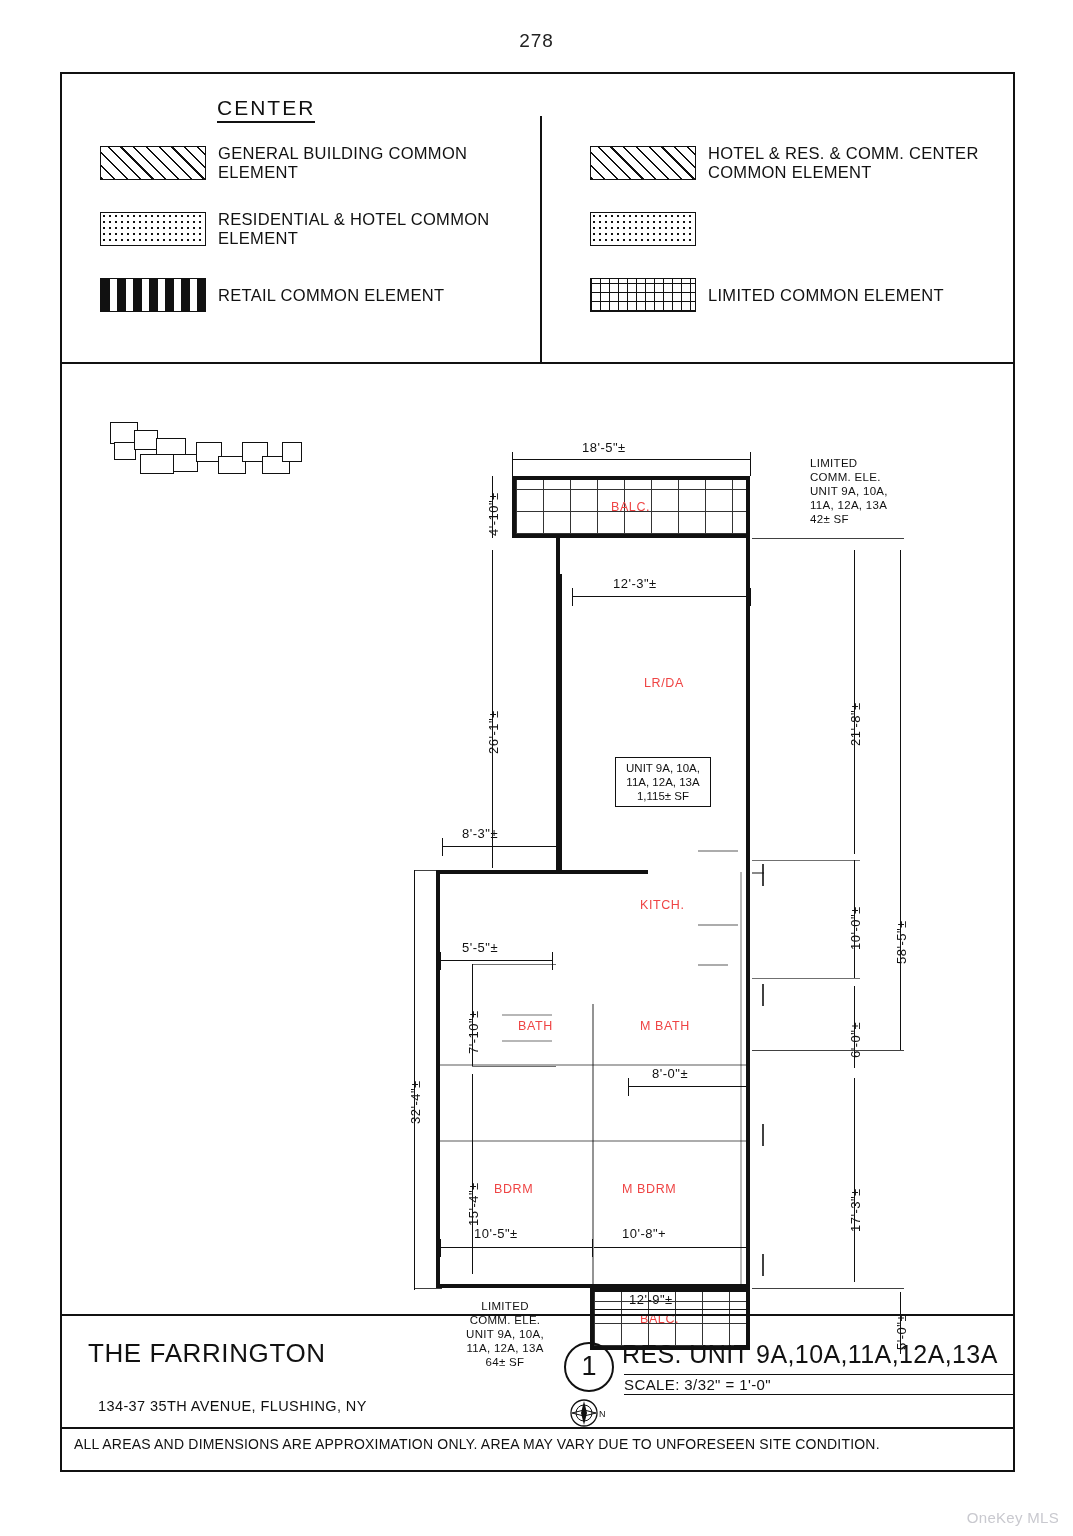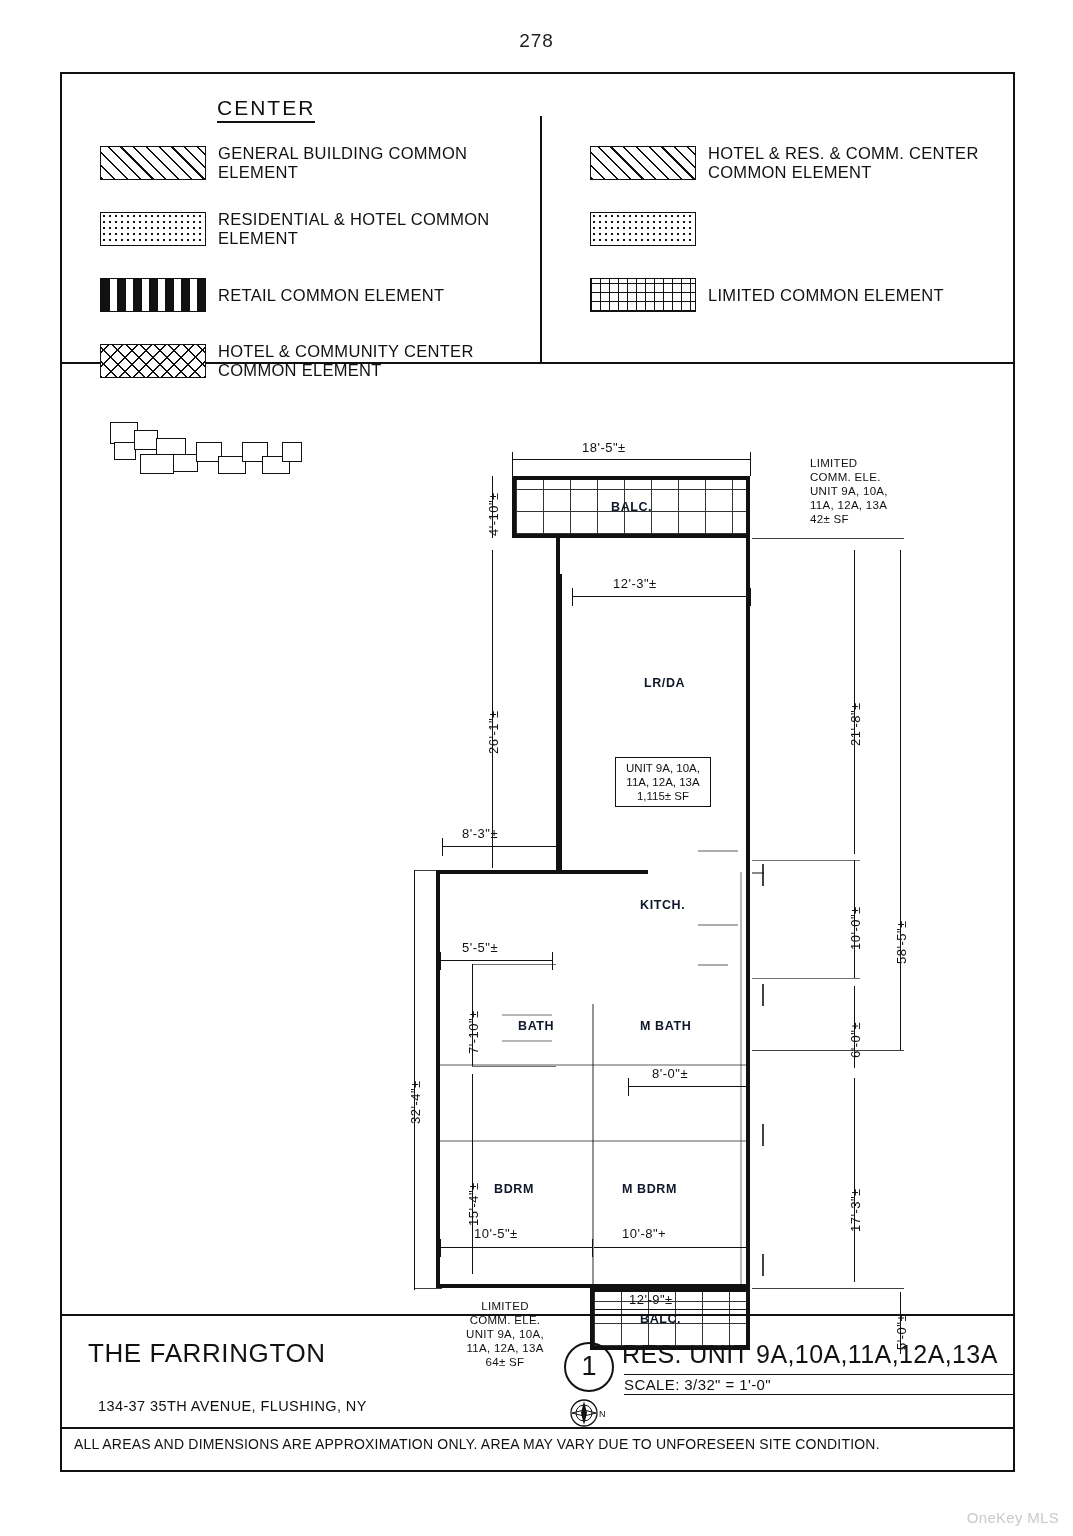--- a/index.html
+++ b/index.html
@@ -71,21 +71,21 @@
       repeating-linear-gradient(90deg,#111 0 1.3px,transparent 1.3px 9px),
       repeating-linear-gradient(0deg,#111 0 1.3px,transparent 1.3px 9px);
   }
   .legend-label{font-size:16.5px;line-height:19px;letter-spacing:.3px;}
   
   .plan-area{position:absolute;left:0;top:290px;width:951px;height:950px;}
   .key-plan{position:absolute;left:48px;top:52px;width:190px;height:70px;}
   .kp{position:absolute;border:1.4px solid #111;background:#fff;}
   .wall{position:absolute;background:#111;}
   .thinline{position:absolute;background:#111;}
-  .room-label{position:absolute;font-size:12.5px;letter-spacing:.6px;color:#0f172a;font-weight:bold;}
+  .room-label{position:absolute;font-size:12.5px;letter-spacing:.6px;color:#ef4444;}
   .dim{position:absolute;font-size:13px;letter-spacing:.5px;color:#111;white-space:nowrap;}
   .dim.vert{transform-origin:left top;transform:rotate(-90deg);}
   .note{position:absolute;font-size:11.5px;line-height:14px;letter-spacing:.3px;color:#111;}
   .unitbox{
     position:absolute;border:1.5px solid #111;background:#fff;
     font-size:11.5px;line-height:14px;text-align:center;padding:3px 5px;
   }
   .hatch-grid{
     background-image:
       repeating-linear-gradient(90deg,#111 0 1.2px,transparent 1.2px 27px),
@@ -135,24 +135,20 @@
         <div class="swatch sw-diag"></div>
         <div class="legend-label">GENERAL BUILDING COMMON ELEMENT</div>
       </div>
       <div class="legend-row">
         <div class="swatch sw-dot"></div>
         <div class="legend-label">RESIDENTIAL &amp; HOTEL COMMON ELEMENT</div>
       </div>
       <div class="legend-row">
         <div class="swatch sw-dash"></div>
         <div class="legend-label">RETAIL COMMON ELEMENT</div>
-      </div>
-      <div class="legend-row">
-        <div class="swatch sw-cross"></div>
-        <div class="legend-label">HOTEL &amp; COMMUNITY CENTER COMMON ELEMENT</div>
       </div>
     </div>
 
     <div class="legend-col right">
       <div class="legend-row">
         <div class="swatch sw-diag"></div>
         <div class="legend-label">HOTEL &amp; RES. &amp; COMM. CENTER COMMON ELEMENT</div>
       </div>
       <div class="legend-row">
         <div class="swatch sw-dot"></div>

